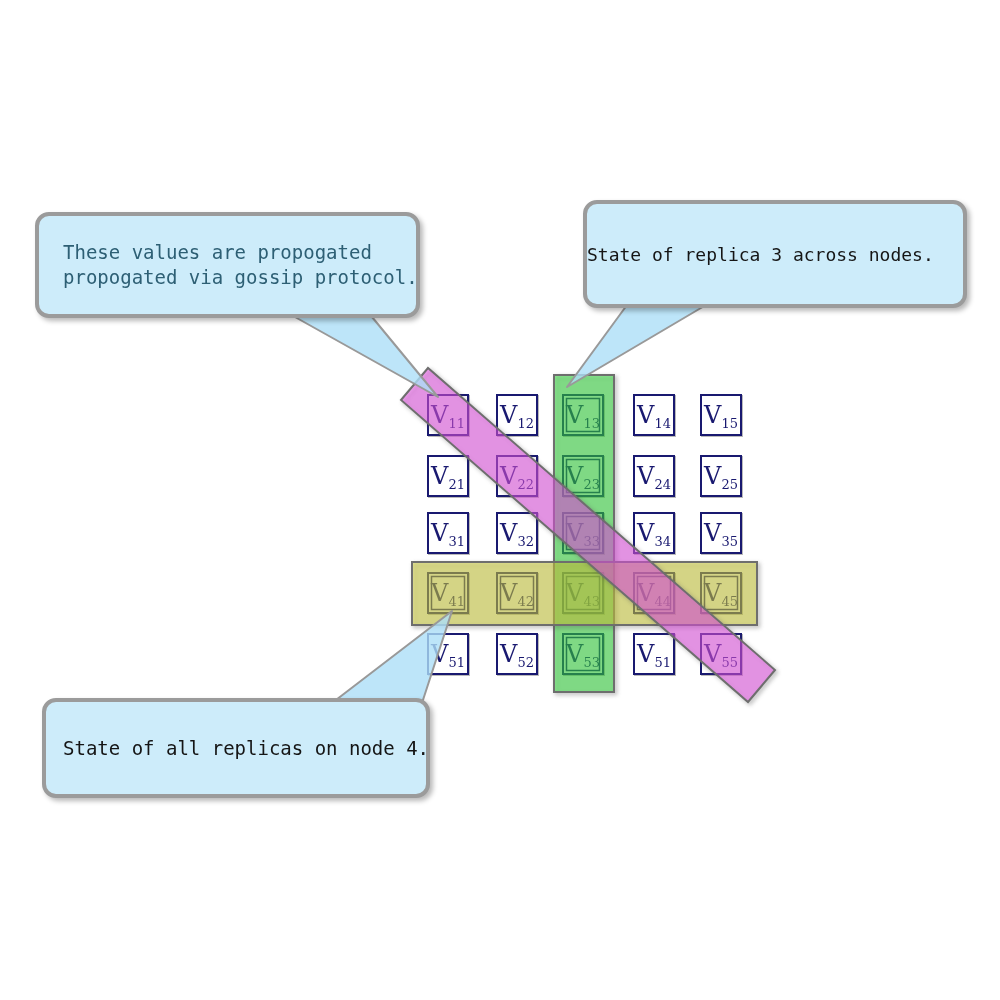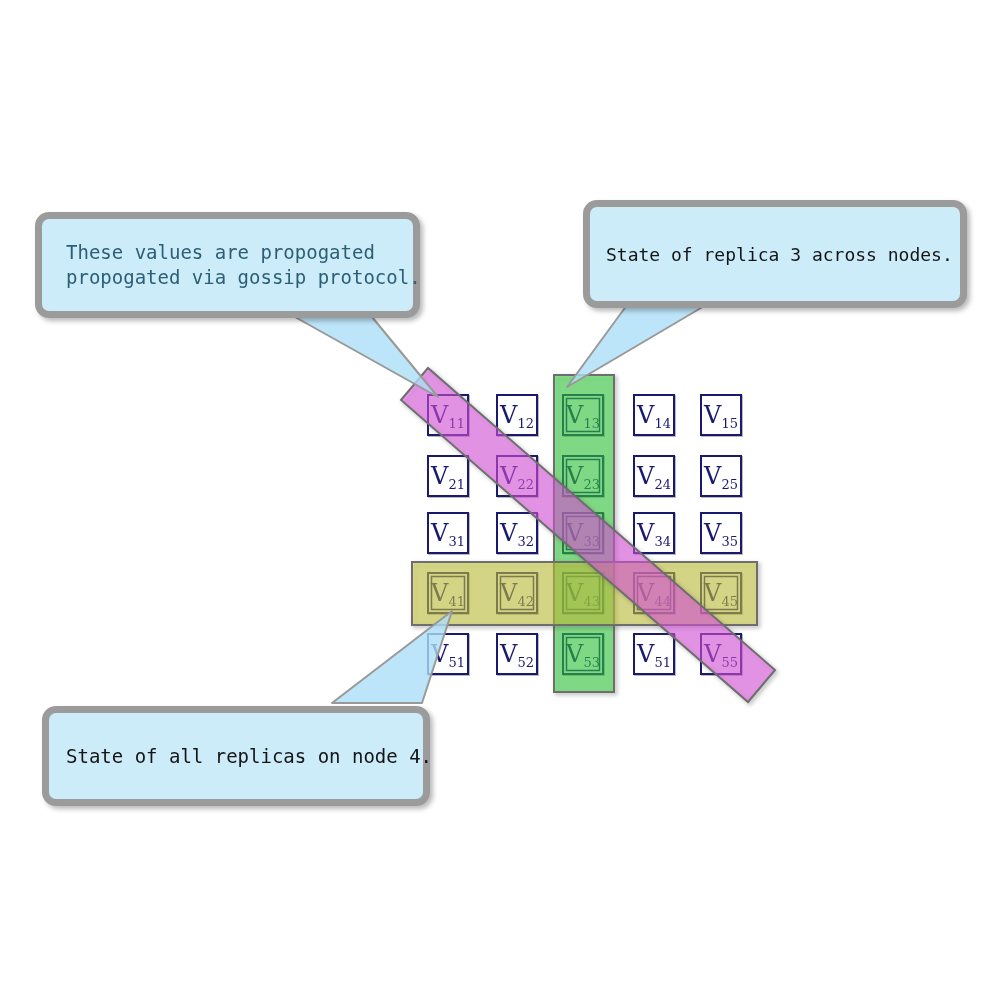--- a/index.html
+++ b/index.html
@@ -2,25 +2,25 @@
 <html><head>
 <meta charset="utf-8">
 <style>
   html,body{margin:0;padding:0;background:#ffffff;}
   .stage{position:relative;width:1000px;height:1000px;background:#ffffff;overflow:hidden;
          font-family:"DejaVu Sans Mono", monospace;}
   svg{position:absolute;left:0;top:0;}
   #cells{filter:drop-shadow(1.5px 1.5px 0.5px rgba(130,130,130,0.55));}
   #bands rect, #bands polygon{filter:drop-shadow(2px 2px 2px rgba(80,80,80,0.45));}
   #tails polygon{stroke-linejoin:round;}
-  .callout{position:absolute;box-sizing:border-box;border:7px solid #3b82f6;border-radius:14px;
+  .callout{position:absolute;box-sizing:border-box;border:4px solid #3b82f6;border-radius:14px;
            box-shadow:3px 3px 5px rgba(0,0,0,0.28);display:flex;flex-direction:column;
            justify-content:center;white-space:nowrap;line-height:25px;}
   #callout-0{left:35px;top:212px;width:385px;height:106px;padding-left:24px;font-size:19px;}
-  #callout-1{left:583px;top:200px;width:384px;height:108px;padding-left:16px;font-size:18px;}
+  #callout-1{left:583px;top:200px;width:384px;height:108px;font-size:18px;}
   #callout-2{left:42px;top:698px;width:388px;height:100px;padding-left:17px;font-size:19px;}
 </style>
 </head>
 <body>
 
 <div class="stage">
 
   <svg width="1000" height="1000" viewBox="0 0 1000 1000">
 
     <g id="cells">
@@ -150,17 +150,17 @@
 
   <div class="callout" id="callout-0" style="background: rgb(205, 236, 250); border-color: rgb(155, 155, 155); color: rgb(45, 95, 116);">
     <span>These values are propogated</span>
     <span>propogated via gossip protocol.</span>
   </div>
 
   <div class="callout" id="callout-1" style="background: rgb(205, 236, 250); border-color: rgb(155, 155, 155); color: rgb(21, 21, 21);">
     <span>State of replica 3 across nodes.</span>
   </div>
 
-  <div class="callout" id="callout-2" style="background: rgb(205, 236, 250); border-color: rgb(155, 155, 155); color: rgb(21, 21, 21); margin-top: 8px;">
+  <div class="callout" id="callout-2" style="background: rgb(205, 236, 250); border-color: rgb(155, 155, 155); color: rgb(21, 21, 21);">
     <span>State of all replicas on node 4.</span>
   </div>
 
 </div>
 
 </body></html>

